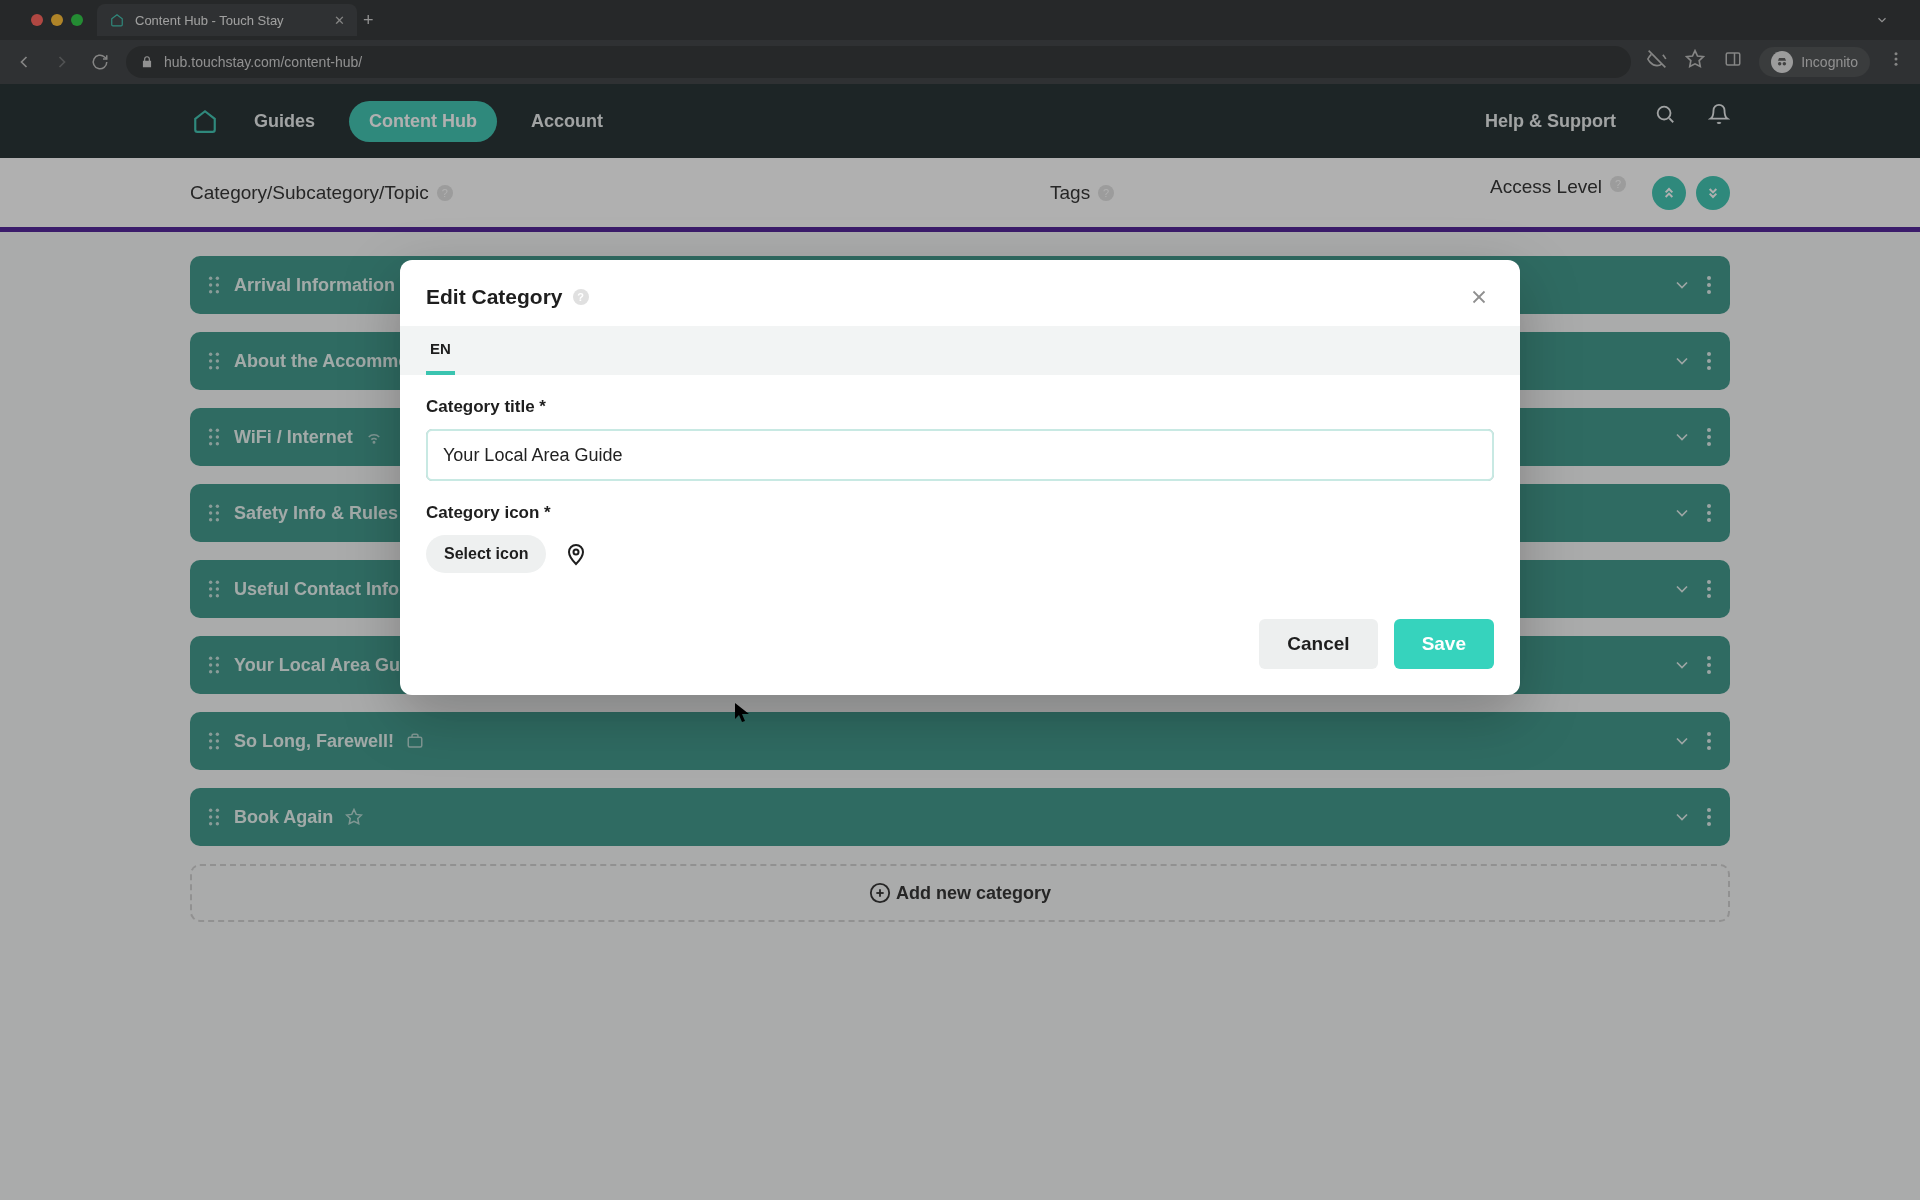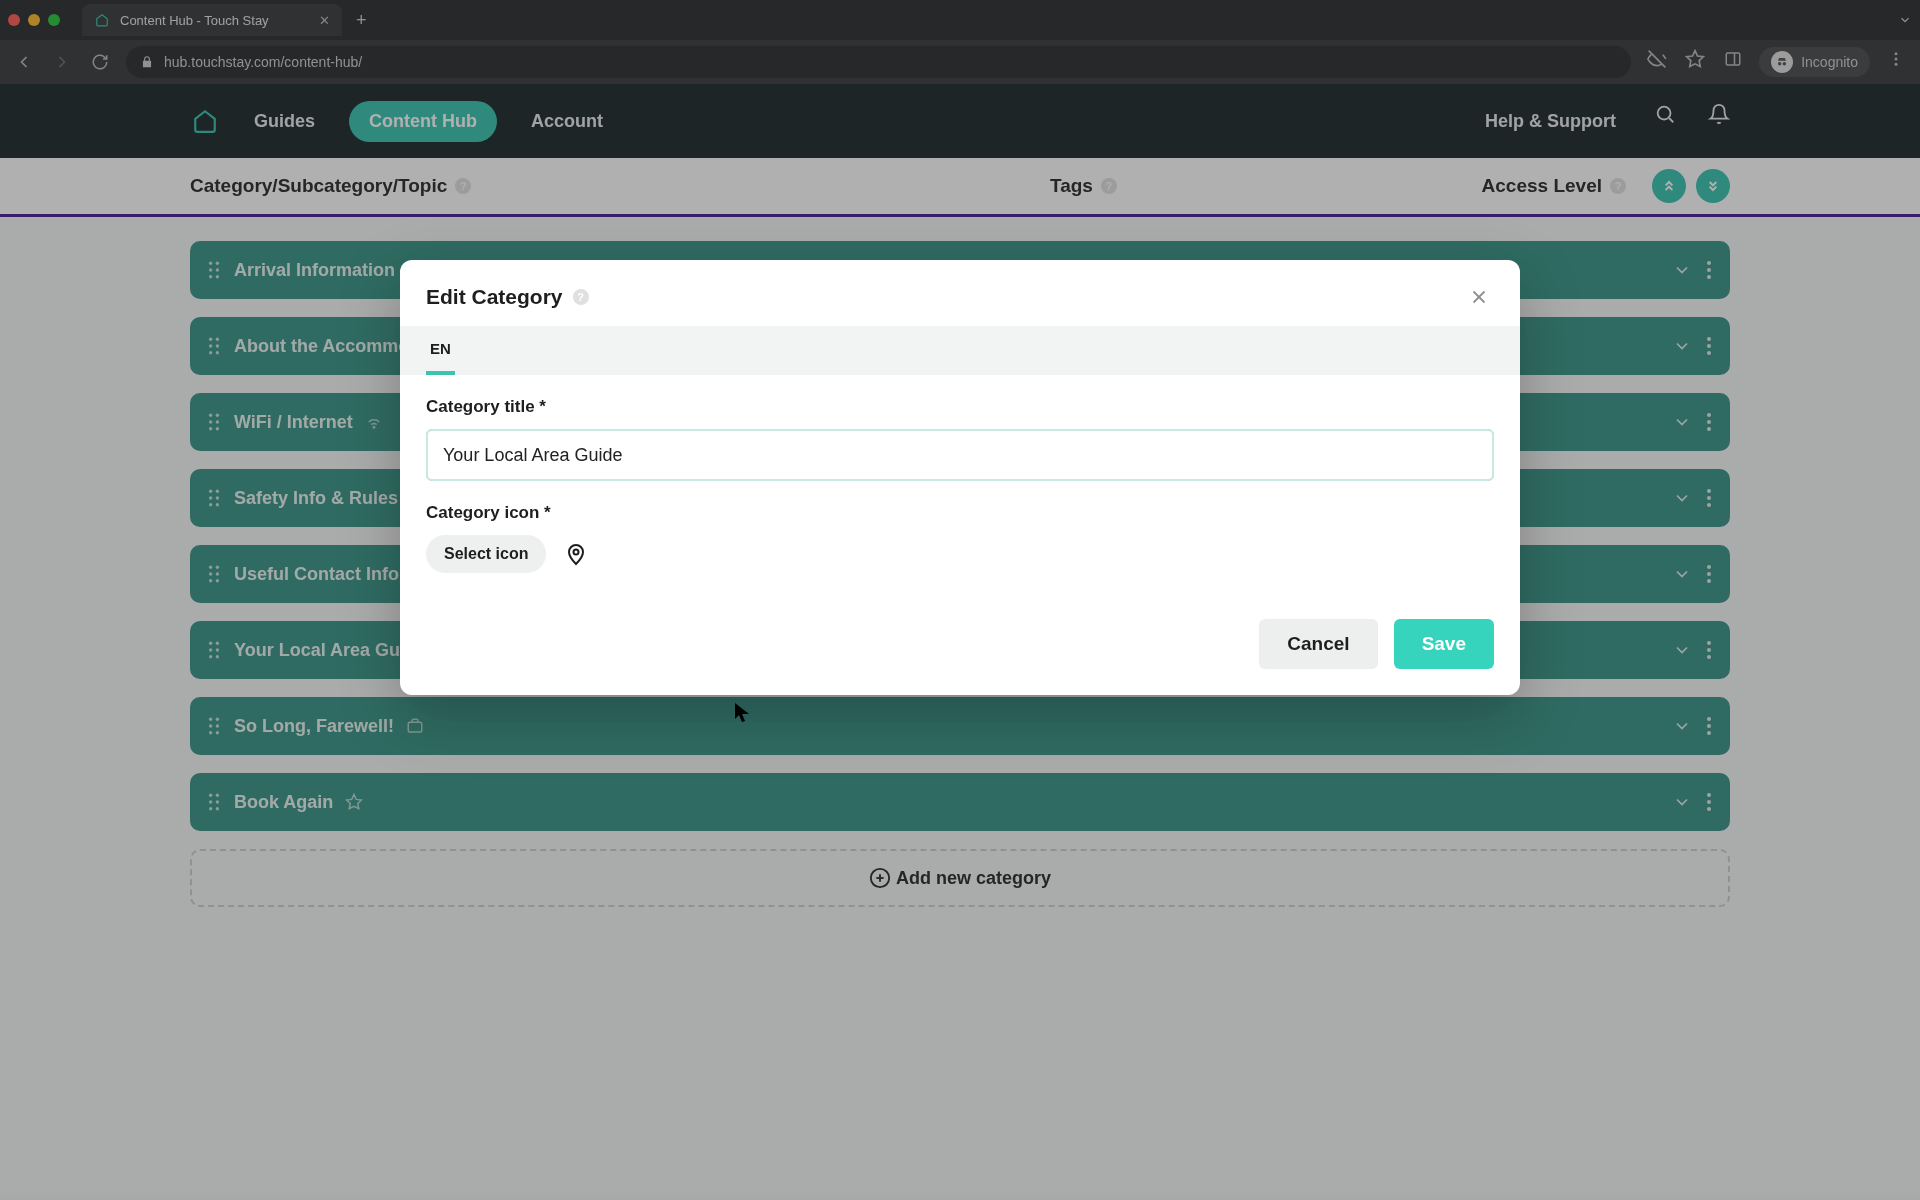--- a/index.html
+++ b/index.html
@@ -1,20 +1,20 @@
 <!DOCTYPE html>
 <html><head>
 <meta charset="utf-8">
 <style>
   * { box-sizing: border-box; margin: 0; padding: 0; font-family: -apple-system, BlinkMacSystemFont, "Segoe UI", Helvetica, Arial, sans-serif; }
   html, body { width: 1920px; height: 1200px; overflow: hidden; background: #f5f5f5; }
 
   
   .browser-chrome { width: 100%; background: #2c2f31; }
-  .tabbar { height: 40px; display: flex; align-items: center; padding: 0 2px; gap: 8px; }
+  .tabbar { height: 40px; display: flex; align-items: center; padding: 0 25px; }
   .traffic { display: flex; gap: 8px; margin-right: 14px; margin-left: 6px; }
   .traffic span { width: 12px; height: 12px; border-radius: 50%; display: block; }
   .dot-r { background: #ff5f57; }
   .dot-y { background: #febc2e; }
   .dot-g { background: #28c840; }
   .tab { display: flex; align-items: center; gap: 10px; background: #3a3d3f; color: #e6e6e6; height: 32px; padding: 0 12px; border-radius: 8px 8px 0 0; font-size: 13px; min-width: 260px; }
   .tab .favicon { width: 16px; height: 16px; display: flex; align-items: center; justify-content: center; color: #3ac4b0; }
   .tab .title { flex: 1; white-space: nowrap; overflow: hidden; text-overflow: ellipsis; }
   .tab .close { color: #bdbdbd; font-size: 13px; }
   .newtab { color: #cfcfcf; font-size: 18px; padding: 0 6px; }
@@ -33,24 +33,24 @@
   
   .app-nav { height: 74px; background: #1e2a2c; display: flex; align-items: center; padding: 0 190px 0 190px; gap: 28px; color: #e8ecec; }
   .logo { width: 30px; height: 30px; color: #3ac4b0; display: flex; align-items:center; justify-content:center; }
   .nav-link { font-size: 18px; font-weight: 600; color: #e8ecec; padding: 8px 6px; }
   .nav-link.active { background: #3ac4b0; color: #ffffff; padding: 10px 20px; border-radius: 22px; }
   .nav-spacer { flex: 1; }
   .nav-right { display: flex; gap: 32px; }
   .nav-icon { color: #e8ecec; }
 
   
-  .col-headers { height: 59px; background: #ffffff; border-bottom: 3px solid #4c1d95; display: flex; align-items: center; padding: 0 190px; font-weight: 700; color: #2b2b2b; font-size: 19px; }
+  .col-headers { height: 74px; background: #ffffff; border-bottom: 5px solid #4c1d95; display: flex; align-items: center; padding: 0 190px; font-weight: 400; color: #2b2b2b; font-size: 19px; }
   .col-headers .col1 { flex: 1; display: flex; align-items:center; gap:8px; }
   .col-headers .col2 { width: 420px; text-align:left; display:flex; align-items:center; gap:8px; }
-  .col-headers .col3 { width: 260px; display:flex; align-items:center; gap:8px; justify-content:flex-end; }
+  .col-headers .col3 { width: 260px; display:flex; gap:8px; justify-content:flex-end; }
   .help-dot { width:16px; height:16px; border-radius:50%; background:#e0e0e0; color:#fff; font-size:11px; display:inline-flex; align-items:center; justify-content:center; }
   .col-arrows { display:flex; gap:10px; margin-left: 18px; }
   .arrow-btn { width:34px; height:34px; border-radius:50%; background:#3ac4b0; color:#fff; display:flex; align-items:center; justify-content:center; }
 
   
   .content-area { padding: 24px 190px 40px; background:#f6f7f7; height: calc(1200px - 40px - 44px - 74px - 66px); overflow:hidden; }
   .cat-row { background:#3a9688; color:#eaf6f3; height:58px; border-radius:10px; display:flex; align-items:center; padding:0 18px; margin-bottom:18px; font-size:18px; font-weight:600; gap:14px; }
   .drag { color: rgba(255,255,255,.7); display:flex; }
   .cat-row .title { flex:1; display:flex; align-items:center; gap:12px; white-space:nowrap; overflow:hidden; }
   .row-icon { opacity:.7; display:flex; align-items:center; }

